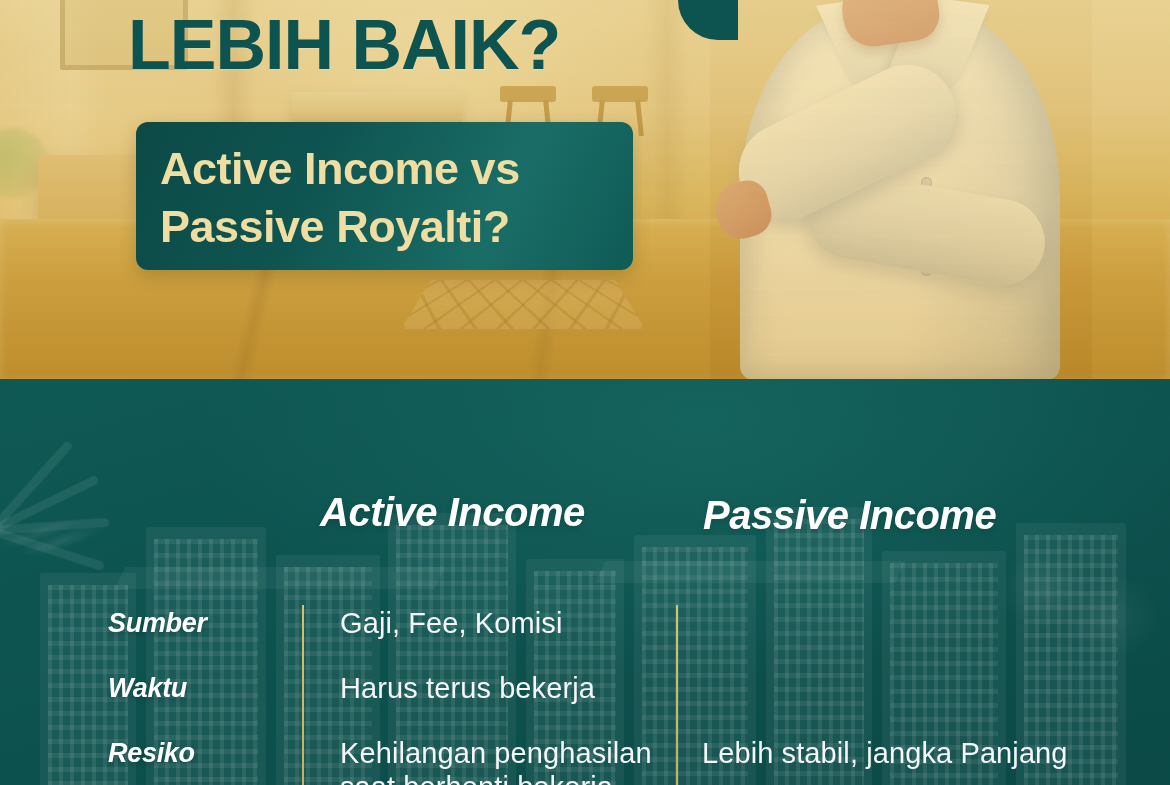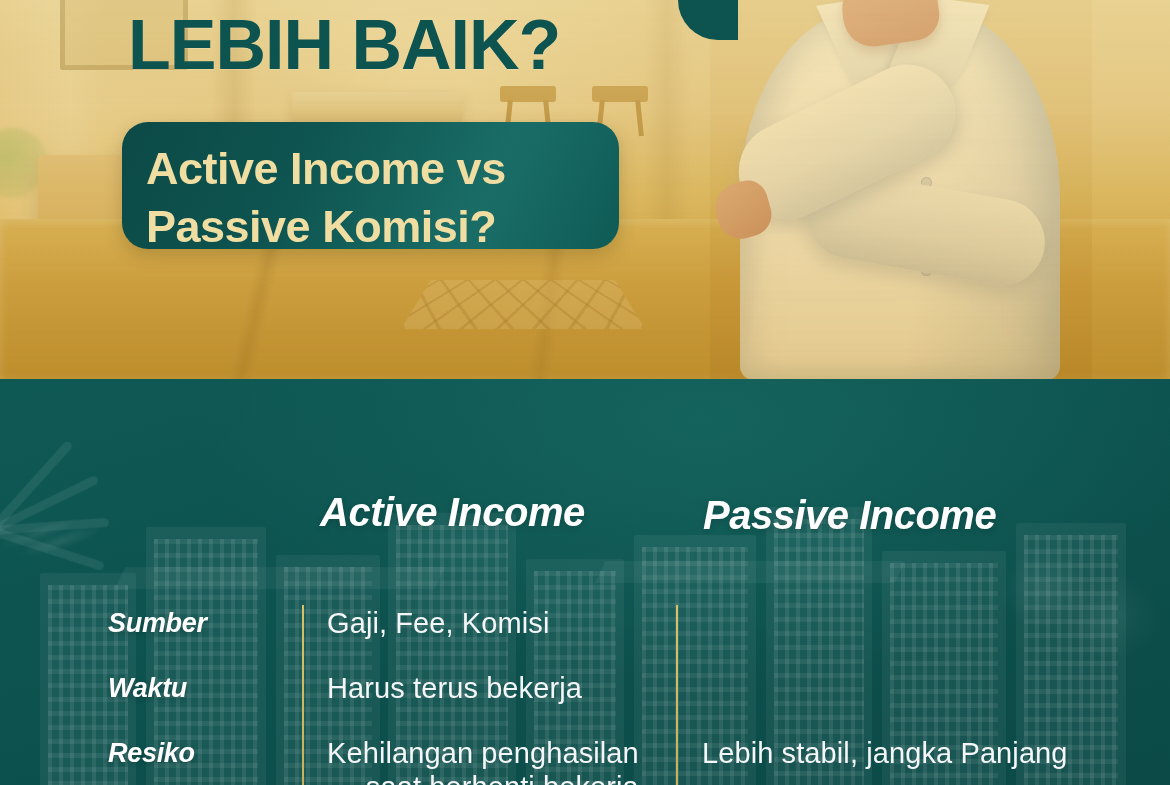--- a/index.html
+++ b/index.html
@@ -247,23 +247,23 @@
     font-size: 70px;
     font-weight: 900;
     letter-spacing: -1px;
     color: #0d5450;
     line-height: 1;
     white-space: nowrap;
     text-shadow: 0 1px 0 rgba(255,255,255,.18);
   }
   .badge {
     position: absolute;
-    left: 122px; top: 122px;
-    width: 497px; height: 127px;
-    border-radius: 26px;
+    left: 136px; top: 122px;
+    width: 497px; height: 148px;
+    border-radius: 12px;
     background: linear-gradient(115deg, #0c4a47 0%, #0e5450 35%, #1a6d67 72%, #0f5b56 100%);
     box-shadow: 0 6px 18px rgba(60,45,10,.22);
   }
   .badge-l1, .badge-l2 {
     position: absolute;
     left: 24px;
     color: #efdda2;
     font-size: 45px;
     font-weight: 800;
     letter-spacing: -.5px;
@@ -374,21 +374,21 @@
   }
   .cell {
     position: absolute;
     color: #f4f6f7;
     font-size: 29px;
     font-weight: 400;
     letter-spacing: .1px;
     line-height: 1.16;
     white-space: pre-line;
   }
-  .cell.a { left: 327px; text-align: right; }
+  .cell.a { left: 340px; }
   .cell.b { left: 702px; }
 
   .r1 { top: 228px; }
   .r2 { top: 293px; }
   .r3 { top: 358px; }
   .rl1 { top: 229px; }
   .rl2 { top: 294px; }
   .rl3 { top: 359px; }
 </style>
 </head>
@@ -425,21 +425,21 @@
     </div>
 
     <div class="hdr-tint"></div>
     <div class="hdr-tint2"></div>
     <div class="notch"></div>
 
     <div class="title">LEBIH BAIK?</div>
 
     <div class="badge">
       <div class="badge-l1">Active Income vs</div>
-      <div class="badge-l2">Passive Komisi?</div>
+      <div class="badge-l2">Passive Royalti?</div>
     </div>
   </div>
 
   <div class="body">
 
     <div class="palm">
       <i style="transform:rotate(-30deg)"></i>
       <i style="transform:rotate(-8deg)"></i>
       <i style="transform:rotate(14deg)"></i>
       <i style="transform:rotate(36deg)"></i>

